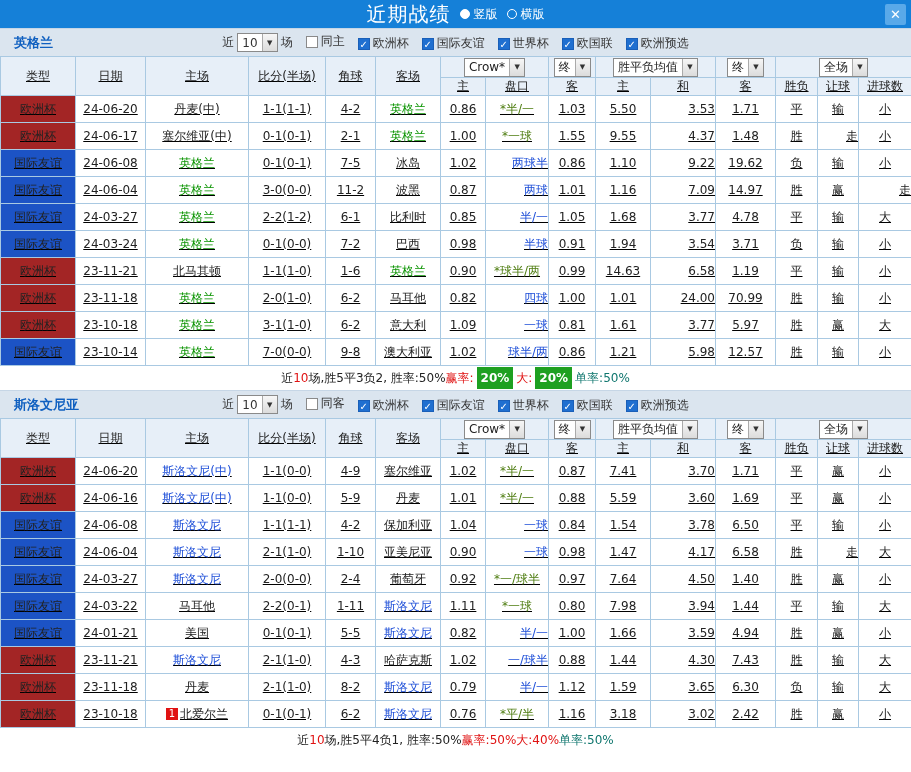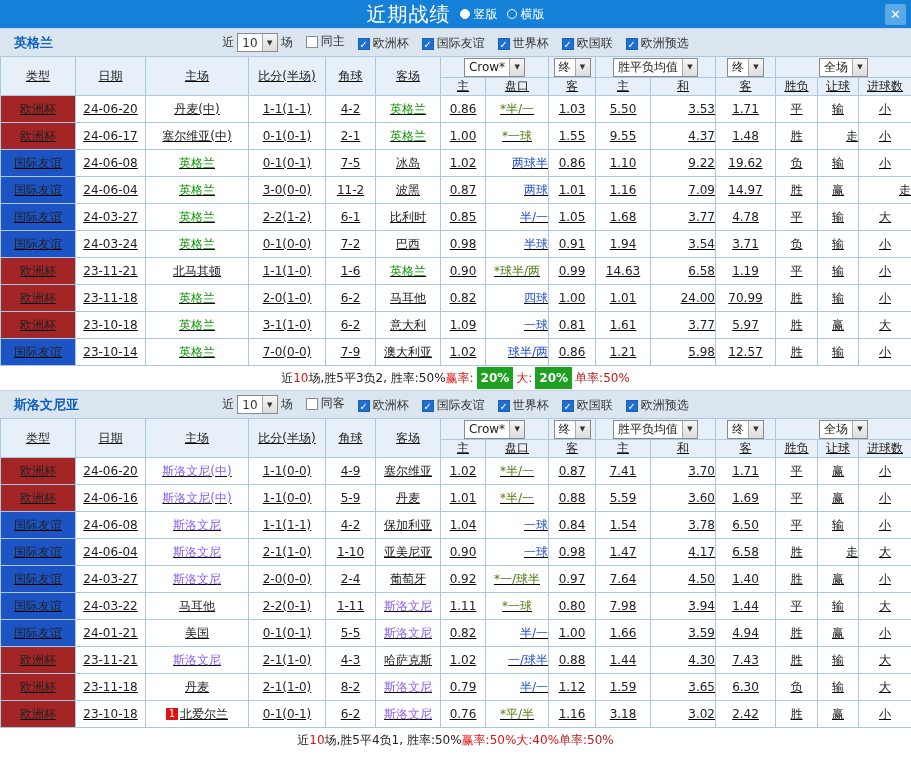--- a/index.html
+++ b/index.html
@@ -36,35 +36,35 @@
   .stats thead th { background:#e7eff8; color:#222; font-weight:normal; font-size:12px; }
   tr.controls th { height:21px; }
   tr.subhead th { height:16px; }
   .stats tbody td { height:27px; font-size:12px; color:#222; background:#fff; }
 
   td.type { color:#fff; }
   td.type.euro { background:#a32525; }
   td.type.friendly { background:#1c53c5; }
   td.score { color:#1533cc; }
   td.team.green { color:#0a9400; }
-  td.team.red { color:#8b5cf6;margin-top:35px; }
+  td.team.red { color:#1d4ed8;margin-top:35px; }
   td.hcap.blue { color:#1d4ed8; }
   td.hcap.red { color:#4d7c0f; }
   td.red { color:#e01212; }
   td.green { color:#0a9400; }
   td.blue { color:#1533cc;text-align:right; }
   td.k { color:#222; }
   .badge { display:inline-block; background:#e01212; color:#fff; width:12px; height:12px; line-height:12px;
            font-size:10px; font-style:normal; margin-right:2px; vertical-align:1px; }
 
   
   .summary { height:24px; display:flex; align-items:center; justify-content:center; font-size:12px; background:#fff; }
   .s-k { color:#222; }
   .s-r { color:#e01212; }
-  .s-b { color:#b91c1c; }
+  .s-b { color:#0f766e; }
   .s-gb { background:#1ea021; color:#fff; padding:4px 4px; margin:0 3px; font-weight:bold; }
 </style>
 </head>
 <body>
 
 <div class="topbar">
   <span class="title">近期战绩</span>
   <span class="radio">
     <span class="rb on"></span>
     <span>竖版</span>
@@ -328,21 +328,21 @@
           <td class="">5.97</td>
           <td class="red">胜</td>
           <td class="red">赢</td>
           <td class="red">大</td>
         </tr>
         <tr>
           <td class="type friendly">国际友谊</td>
           <td class="">23-10-14</td>
           <td class="team green">英格兰</td>
           <td class="score">7-0(0-0)</td>
-          <td class="">7-9</td>
+          <td class="">9-8</td>
           <td class="team">澳大利亚</td>
           <td class="">1.02</td>
           <td class="hcap blue">球半/两</td>
           <td class="">0.86</td>
           <td class="">1.21</td>
           <td class="blue">5.98</td>
           <td class="">12.57</td>
           <td class="red">胜</td>
           <td class="green">输</td>
           <td class="green">小</td>

